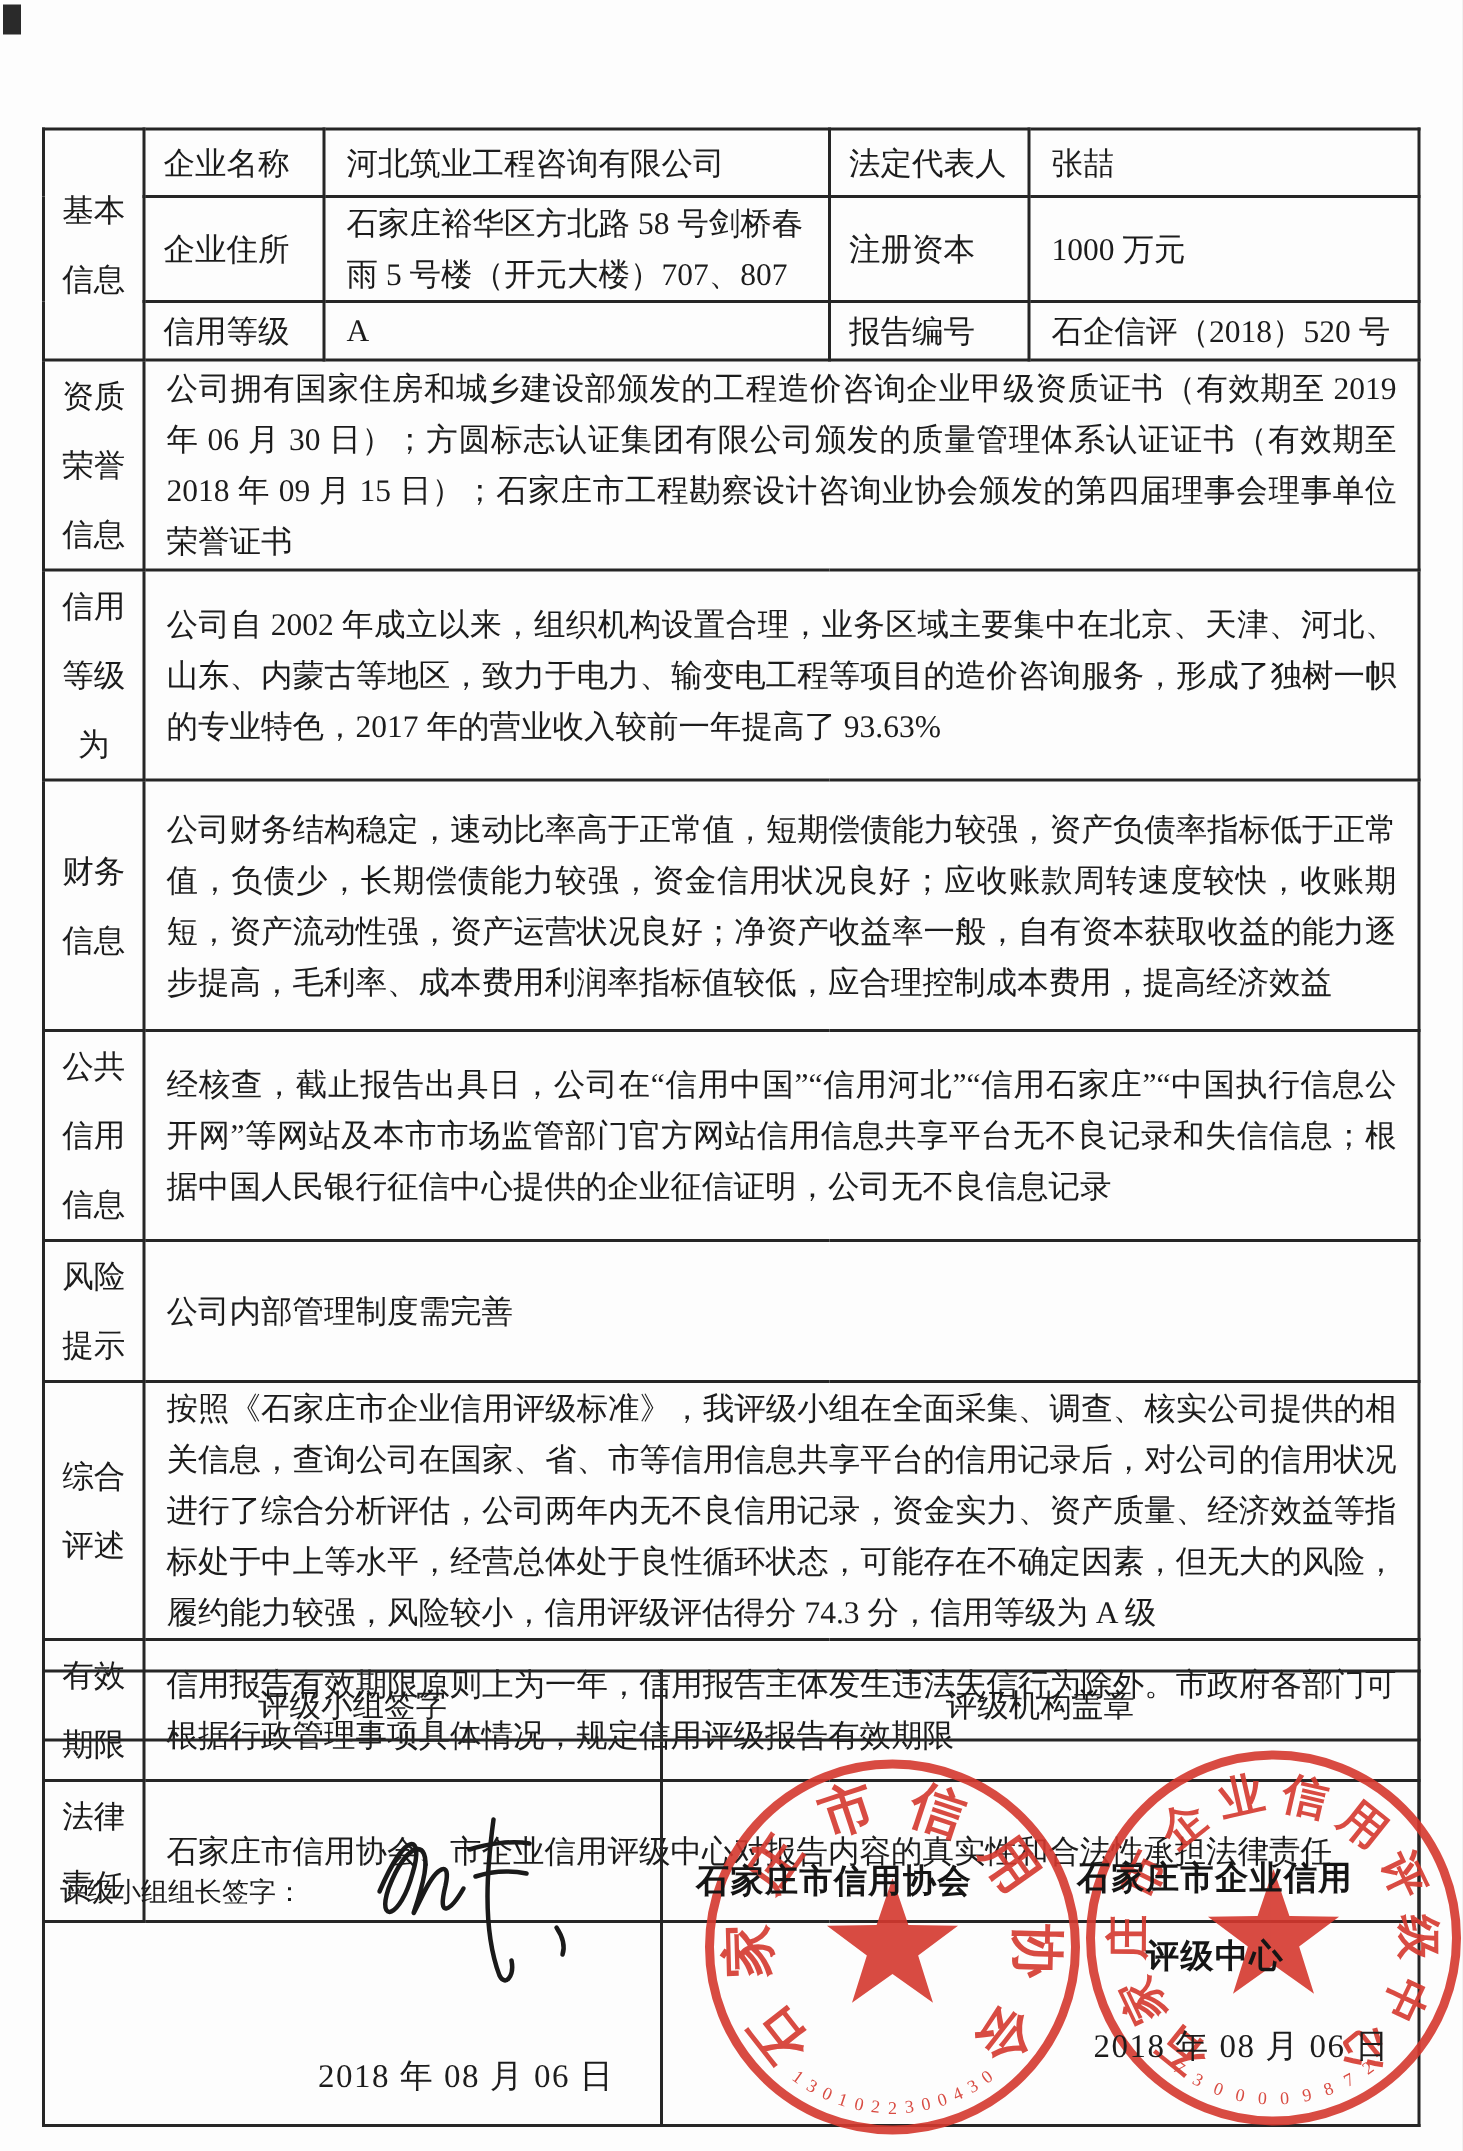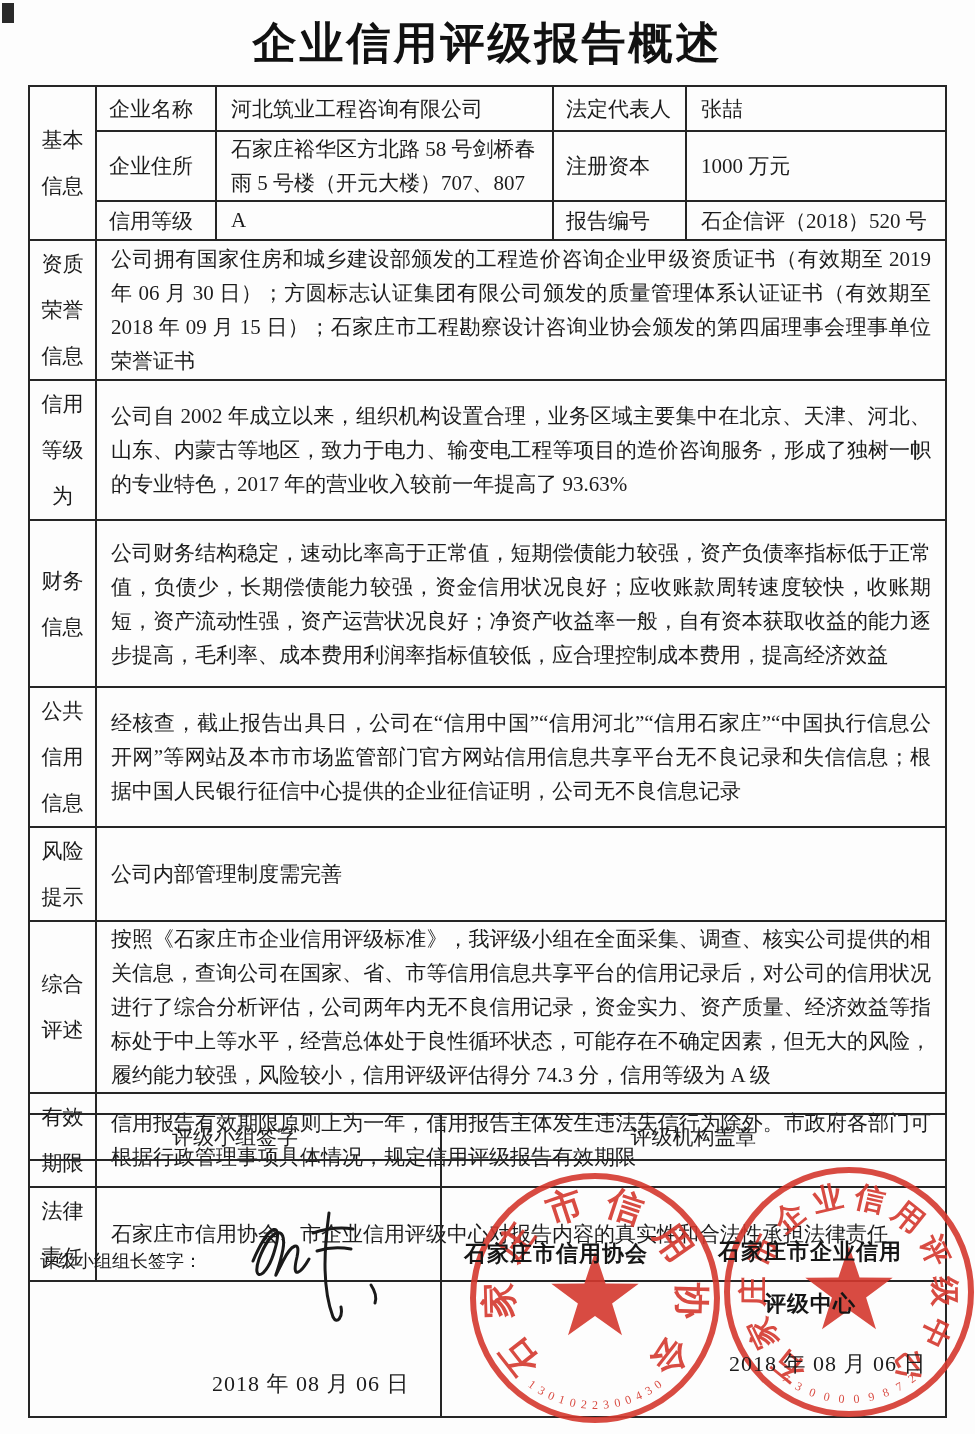--- a/index.html
+++ b/index.html
@@ -32,21 +32,20 @@
   .stamp{position:absolute;opacity:0.9;z-index:1;}
   .stamp text{font-family:"Liberation Serif","DejaVu Serif",serif;}
   .stamp1{left:18px;top:2px;}
   .stamp2{left:272px;top:-4px;}
 </style>
 </head>
 <body>
 
 <div class="page">
   <div class="scan-mark"></div>
-  <h1 class="title">企业信用评级报告概述</h1>
 
   <table class="main">
     <colgroup>
       <col style="width:67px">
         <col style="width:120px">
         <col style="width:337px">
       <col style="width:133px">
         <col style="width:260px">
     </colgroup>
     <tbody>

